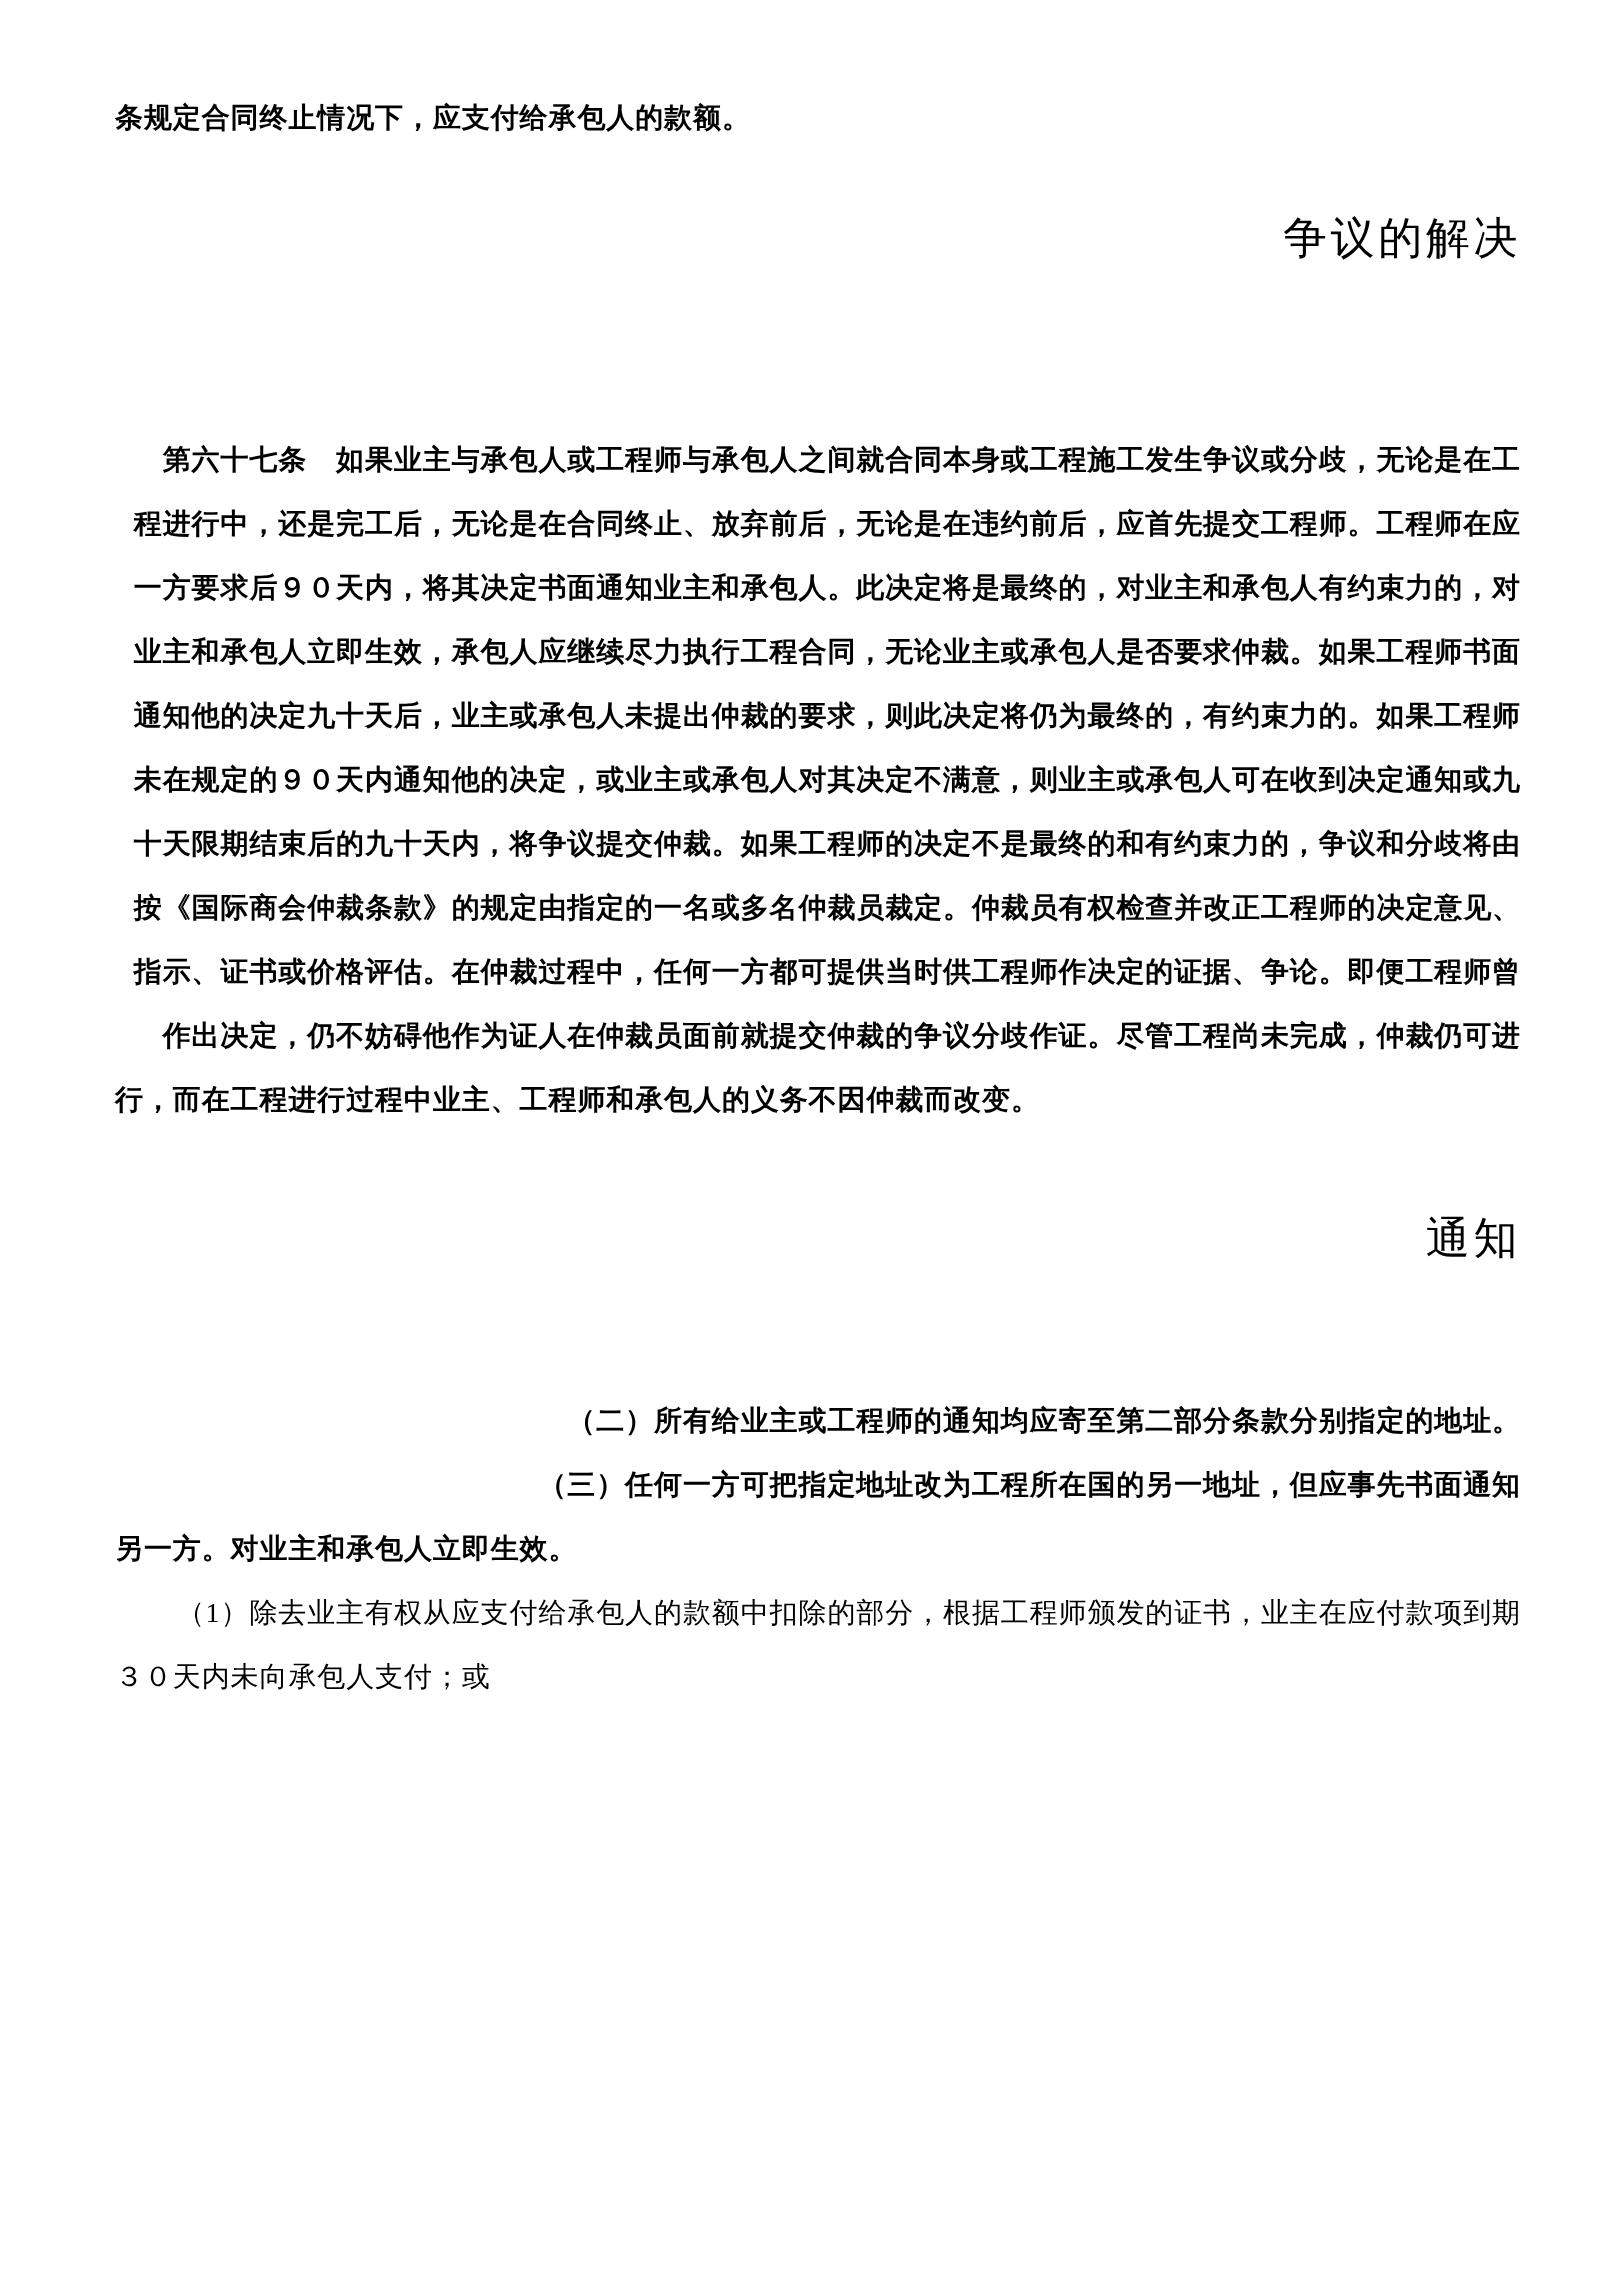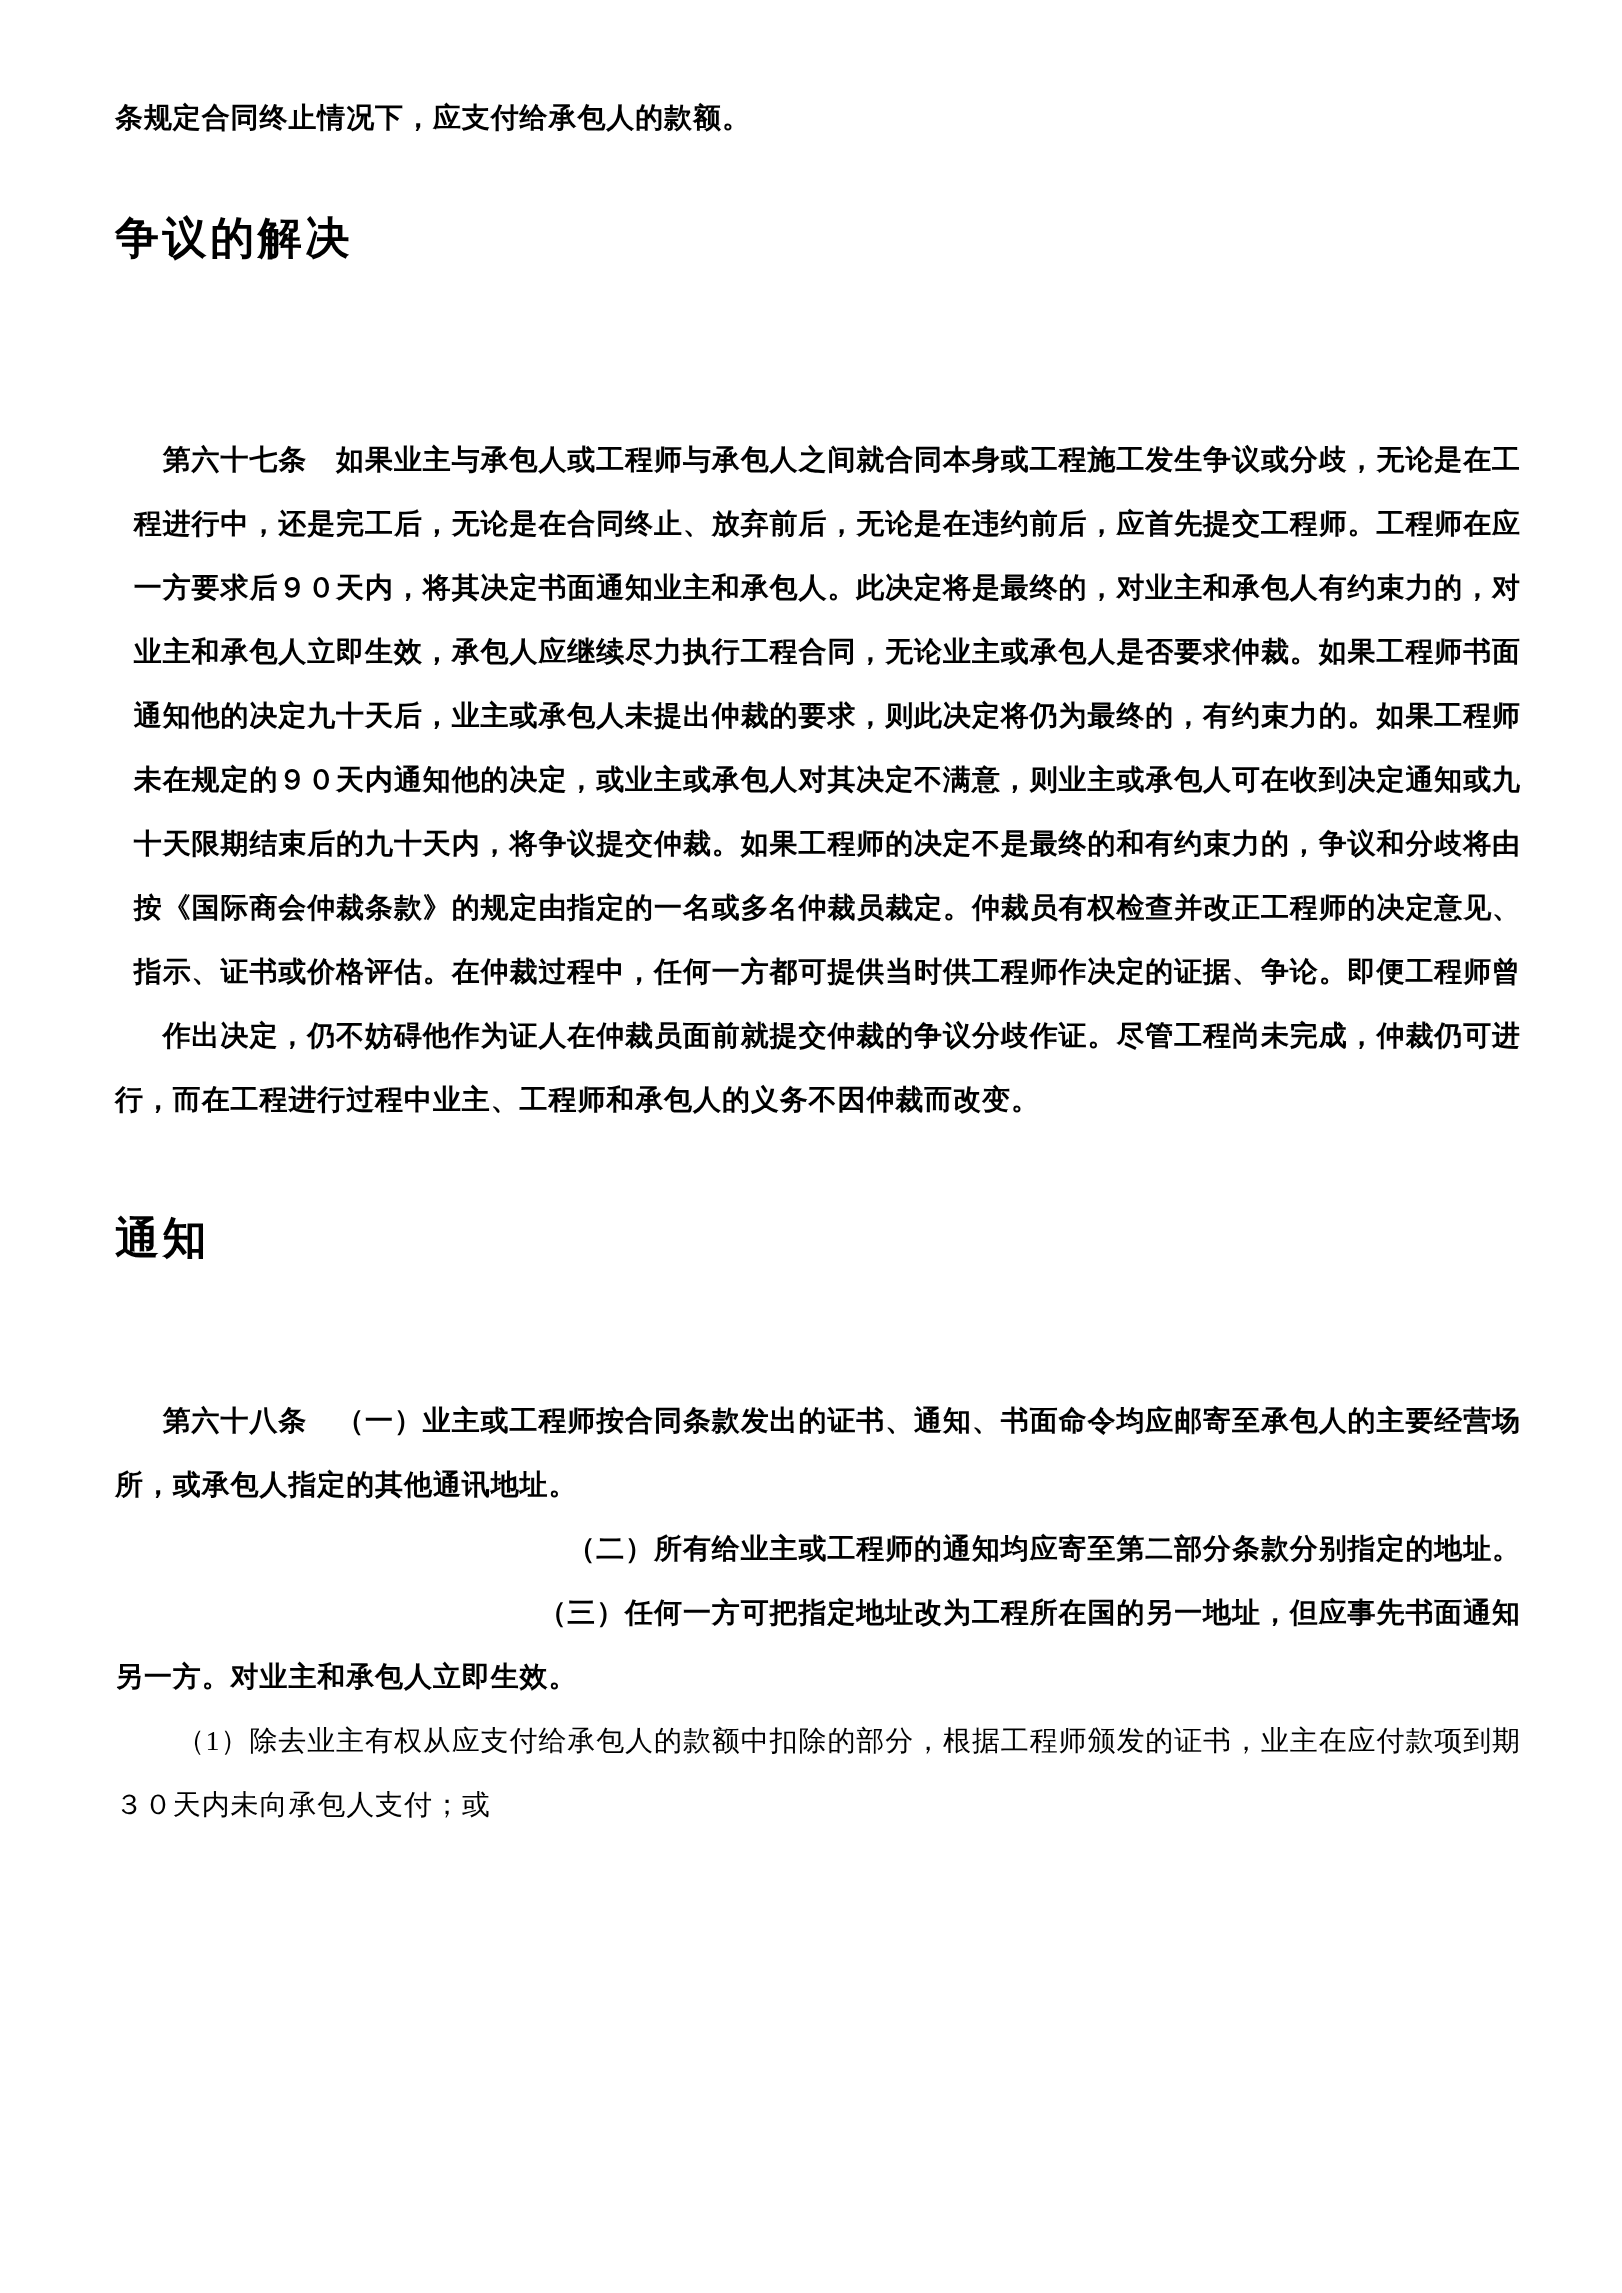--- a/index.html
+++ b/index.html
@@ -29,23 +29,23 @@
   }
   .bold { font-weight: 700; }
   .light { font-weight: 400; }
   .justify {
     text-align: justify;
     text-align-last: left;
   }
   .indent { text-indent: 35px; text-align: right; }
   .heading {
     font-size: 44px;
-    font-weight: 700;
+    font-weight: 400;
     letter-spacing: 3.6px;
-    text-align: left;
+    text-align: right;
     margin: 0;
     line-height: 60px;
   }
   .h-first   { margin: 59px 0 159px 0; }
   .h-notice  { margin: 77px 0 120px 0; }
   .h-default { margin: 73px 0 59px 0; }
   .intro { margin: 0; }
 </style>
 </head>
 <body>
@@ -53,21 +53,20 @@
 <div class="page">
 
   <p class="body-text bold intro">条规定合同终止情况下，应支付给承包人的款额。</p>
 
   <h1 class="heading h-first">争议的解决</h1>
 
   <p class="body-text bold justify indent">第六十七条　如果业主与承包人或工程师与承包人之间就合同本身或工程施工发生争议或分歧，无论是在工程进行中，还是完工后，无论是在合同终止、放弃前后，无论是在违约前后，应首先提交工程师。工程师在应一方要求后９０天内，将其决定书面通知业主和承包人。此决定将是最终的，对业主和承包人有约束力的，对业主和承包人立即生效，承包人应继续尽力执行工程合同，无论业主或承包人是否要求仲裁。如果工程师书面通知他的决定九十天后，业主或承包人未提出仲裁的要求，则此决定将仍为最终的，有约束力的。如果工程师未在规定的９０天内通知他的决定，或业主或承包人对其决定不满意，则业主或承包人可在收到决定通知或九十天限期结束后的九十天内，将争议提交仲裁。如果工程师的决定不是最终的和有约束力的，争议和分歧将由按《国际商会仲裁条款》的规定由指定的一名或多名仲裁员裁定。仲裁员有权检查并改正工程师的决定意见、指示、证书或价格评估。在仲裁过程中，任何一方都可提供当时供工程师作决定的证据、争论。即便工程师曾作出决定，仍不妨碍他作为证人在仲裁员面前就提交仲裁的争议分歧作证。尽管工程尚未完成，仲裁仍可进行，而在工程进行过程中业主、工程师和承包人的义务不因仲裁而改变。</p>
 
   <h1 class="heading h-notice">通知</h1>
 
-  <p class="body-text bold justify indent">第六十八条　（一）业主或工程师按合同条款发出的证书、通知、书面命令均应邮寄至承包人的主要经营场所，或承包人指定的其他通讯地址。</p>
 
   <p class="body-text bold indent">（二）所有给业主或工程师的通知均应寄至第二部分条款分别指定的地址。</p>
 
   <p class="body-text bold indent">（三）任何一方可把指定地址改为工程所在国的另一地址，但应事先书面通知</p>
 
   <p class="body-text bold">另一方。对业主和承包人立即生效。</p>
 
 
 
   <p class="body-text light justify indent">（1）除去业主有权从应支付给承包人的款额中扣除的部分，根据工程师颁发的证书，业主在应付款项到期３０天内未向承包人支付；或</p>

